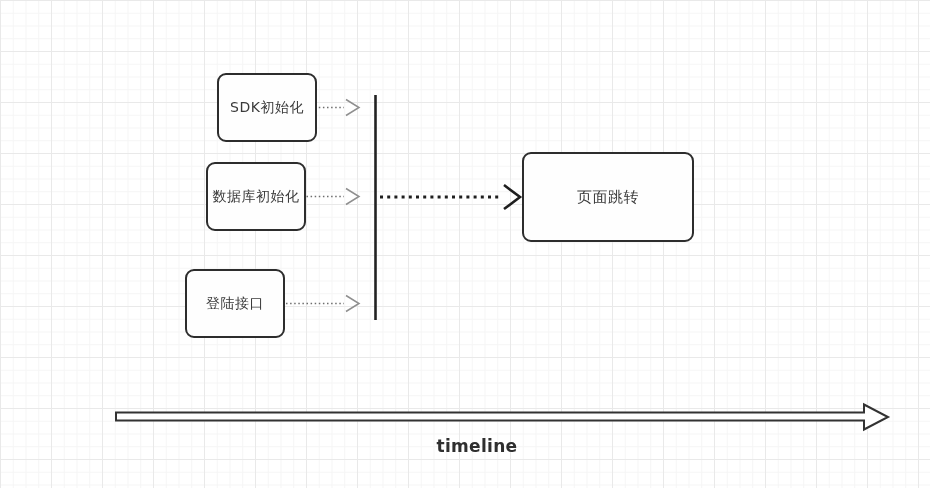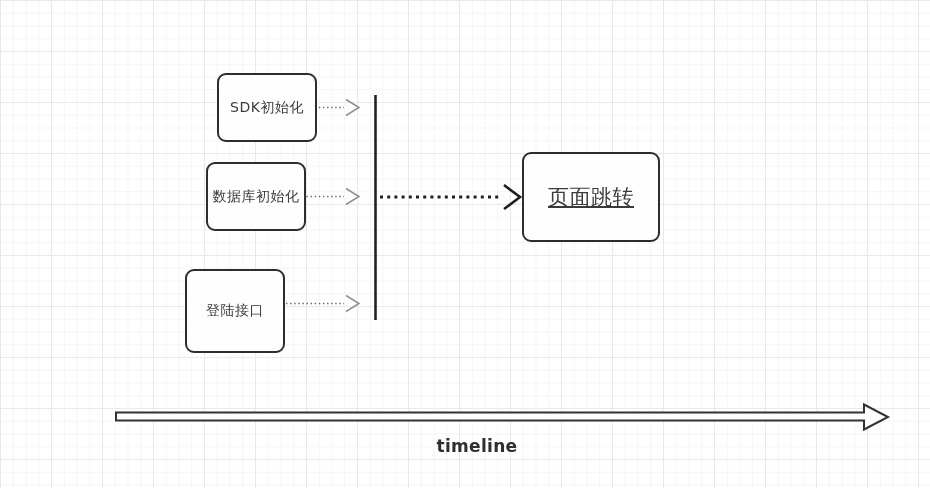--- a/index.html
+++ b/index.html
@@ -38,22 +38,22 @@
     display: flex;
     align-items: center;
     justify-content: center;
     font-size: 14px;
     color: #3a3a3a;
     text-align: center;
     letter-spacing: 0.5px;
   }
   .node-sdk    { left: 185px; top: 73px;  width: 100px; height: 69px; margin-left: 32px; }
   .node-db     { left: 185px; top: 162px; width: 100px; height: 69px; margin-left: 21px; }
-  .node-login  { left: 185px; top: 269px; width: 100px; height: 84px; }
-  .node-jump   { left: 522px; top: 152px; width: 138px; height: 90px; font-size: 21px; text-decoration: underline; }
+  .node-login  { left: 185px; top: 269px; width: 100px; height: 69px; }
+  .node-jump   { left: 522px; top: 152px; width: 172px; height: 90px; font-size: 15px; }
   .timeline-label {
     position: absolute;
     left: 477px;
     top: 436px;
     transform: translateX(-50%);
     font-weight: bold;
     font-size: 17px;
     color: #2f2f2f;
     letter-spacing: 0.3px;
   }

